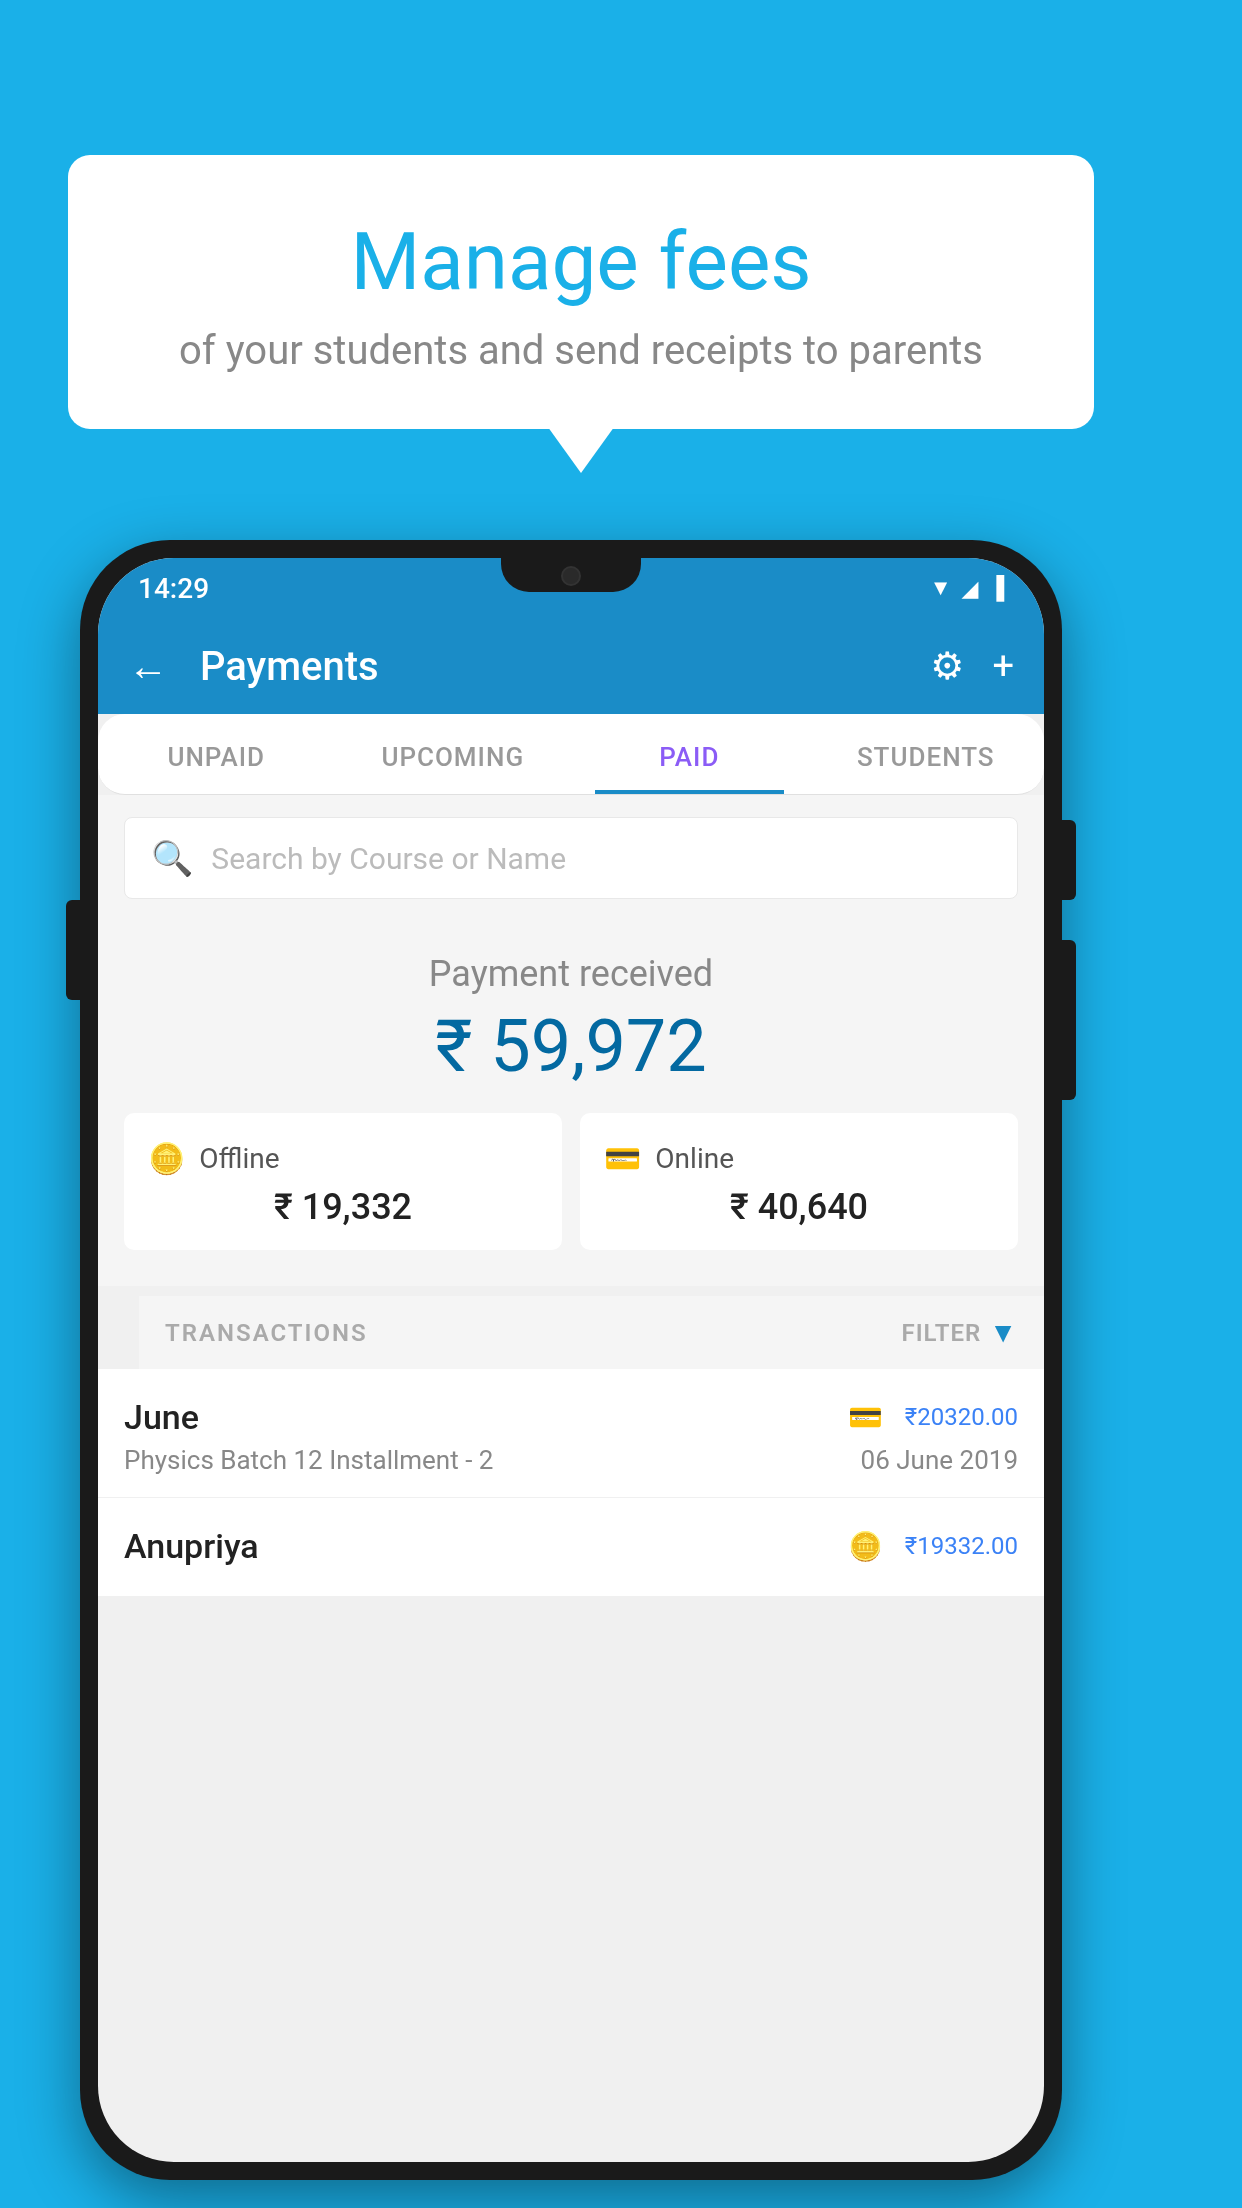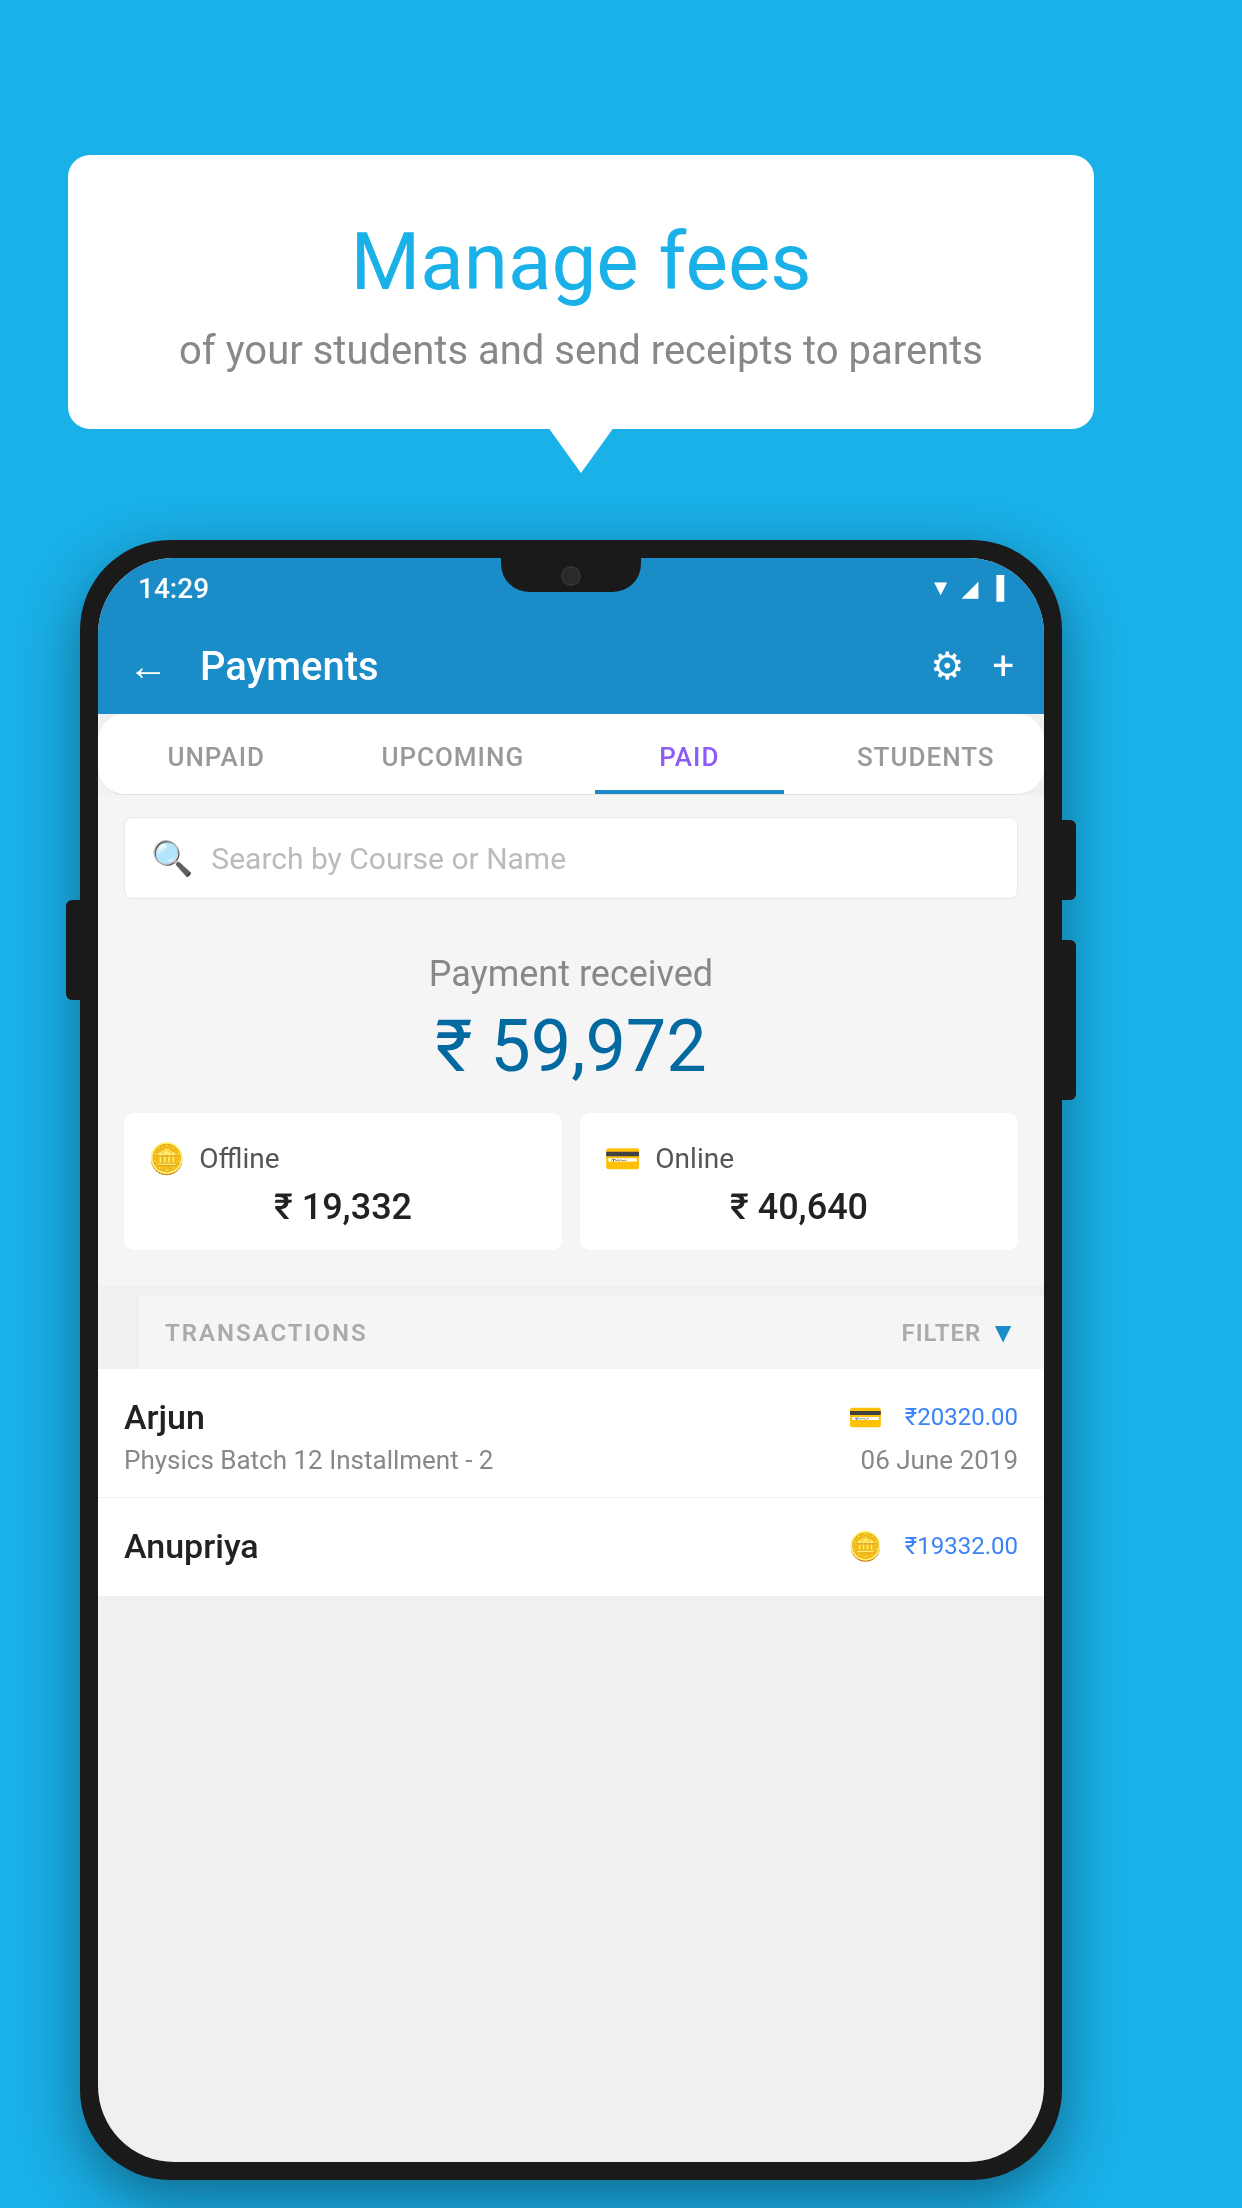--- a/index.html
+++ b/index.html
@@ -448,21 +448,21 @@
       <span class="transactions-label">TRANSACTIONS</span>
       <div class="filter-btn">
         <span>FILTER</span>
         <span class="filter-icon">▼</span>
       </div>
     </div>
 
     <div class="transaction-list">
       <div class="transaction-row">
         <div class="transaction-top">
-          <span class="transaction-name">Arjun</span>
+          <span class="transaction-name">June</span>
           <div class="transaction-amount-wrap">
             <span class="transaction-type-icon">💳</span>
             <span class="transaction-amount">₹20320.00</span>
           </div>
         </div>
         <div class="transaction-bottom">
           <span class="transaction-course">Physics Batch 12 Installment - 2</span>
           <span class="transaction-date">06 June 2019</span>
         </div>
       </div>

